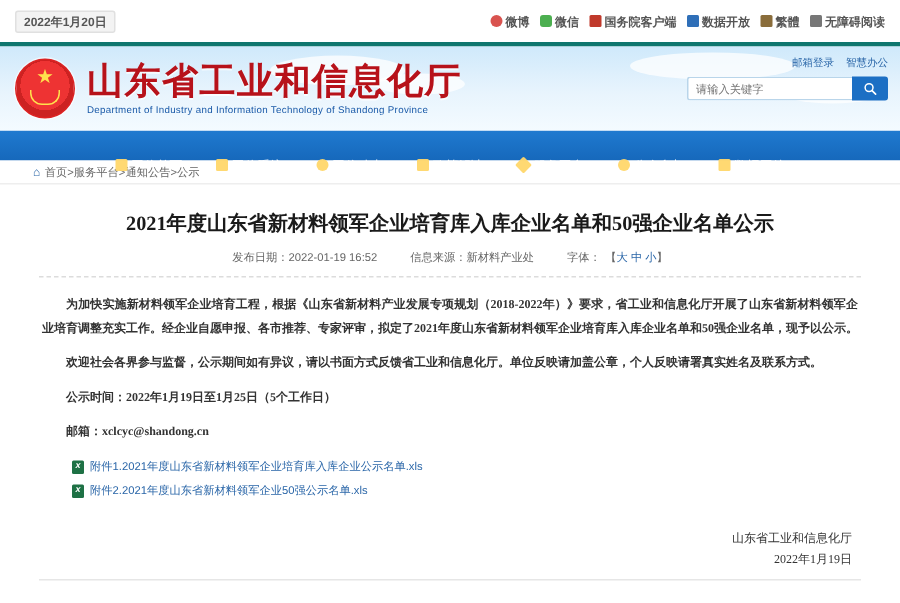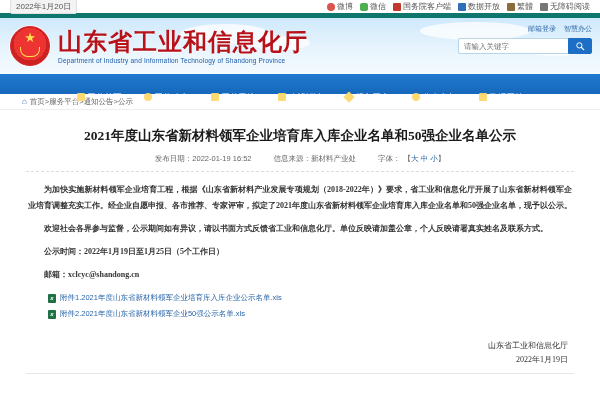--- a/index.html
+++ b/index.html
@@ -8,25 +8,26 @@
     width:600px; height:402px;
     font-family:"Liberation Sans", sans-serif;
     background:#ffffff;
     overflow:hidden;
     color:#333;
   }
   .page { width:600px; height:402px; position:relative; background:#fff; }
 
   
   .topbar {
-    height:18px; background:#ffffff;
+    height:31px; background:#ffffff;
     display:flex; align-items:center; justify-content:space-between;
     padding:0 10px;
     font-size:8px; color:#555;
-    border-bottom:5px solid #0f766e;
+    border-bottom:3px solid #0f766e;
+    font-weight:bold;
   }
   .topbar-left { display:flex; align-items:center; gap:4px; }
   .date-pill {
     background:#f3f3f3; border:1px solid #e0e0e0;
     border-radius:2px; padding:1px 5px; font-size:8px; color:#555;
   }
   .topbar-right { display:flex; align-items:center; gap:7px; font-size:8px; color:#555;padding-left:24px; }
   .tb-item { display:flex; align-items:center; gap:2px; white-space:nowrap; }
   .tb-ico {
     display:inline-block; width:8px; height:8px; border-radius:1px;
@@ -234,26 +235,26 @@
       </div>
     </div>
   </div>
 
   <div class="nav">
     <div class="nav-item">
       <i class="nav-ico"></i>
       <span>工信首页</span>
     </div>
     <div class="nav-item">
+      <i class="nav-ico"></i>
+      <span>工信系统</span>
+    </div>
+    <div class="nav-item">
       <i class="nav-ico r"></i>
       <span>工信动态</span>
-    </div>
-    <div class="nav-item">
-      <i class="nav-ico"></i>
-      <span>工信系统</span>
     </div>
     <div class="nav-item">
       <i class="nav-ico"></i>
       <span>政策解读</span>
     </div>
     <div class="nav-item">
       <i class="nav-ico d"></i>
       <span>服务平台</span>
     </div>
     <div class="nav-item">

